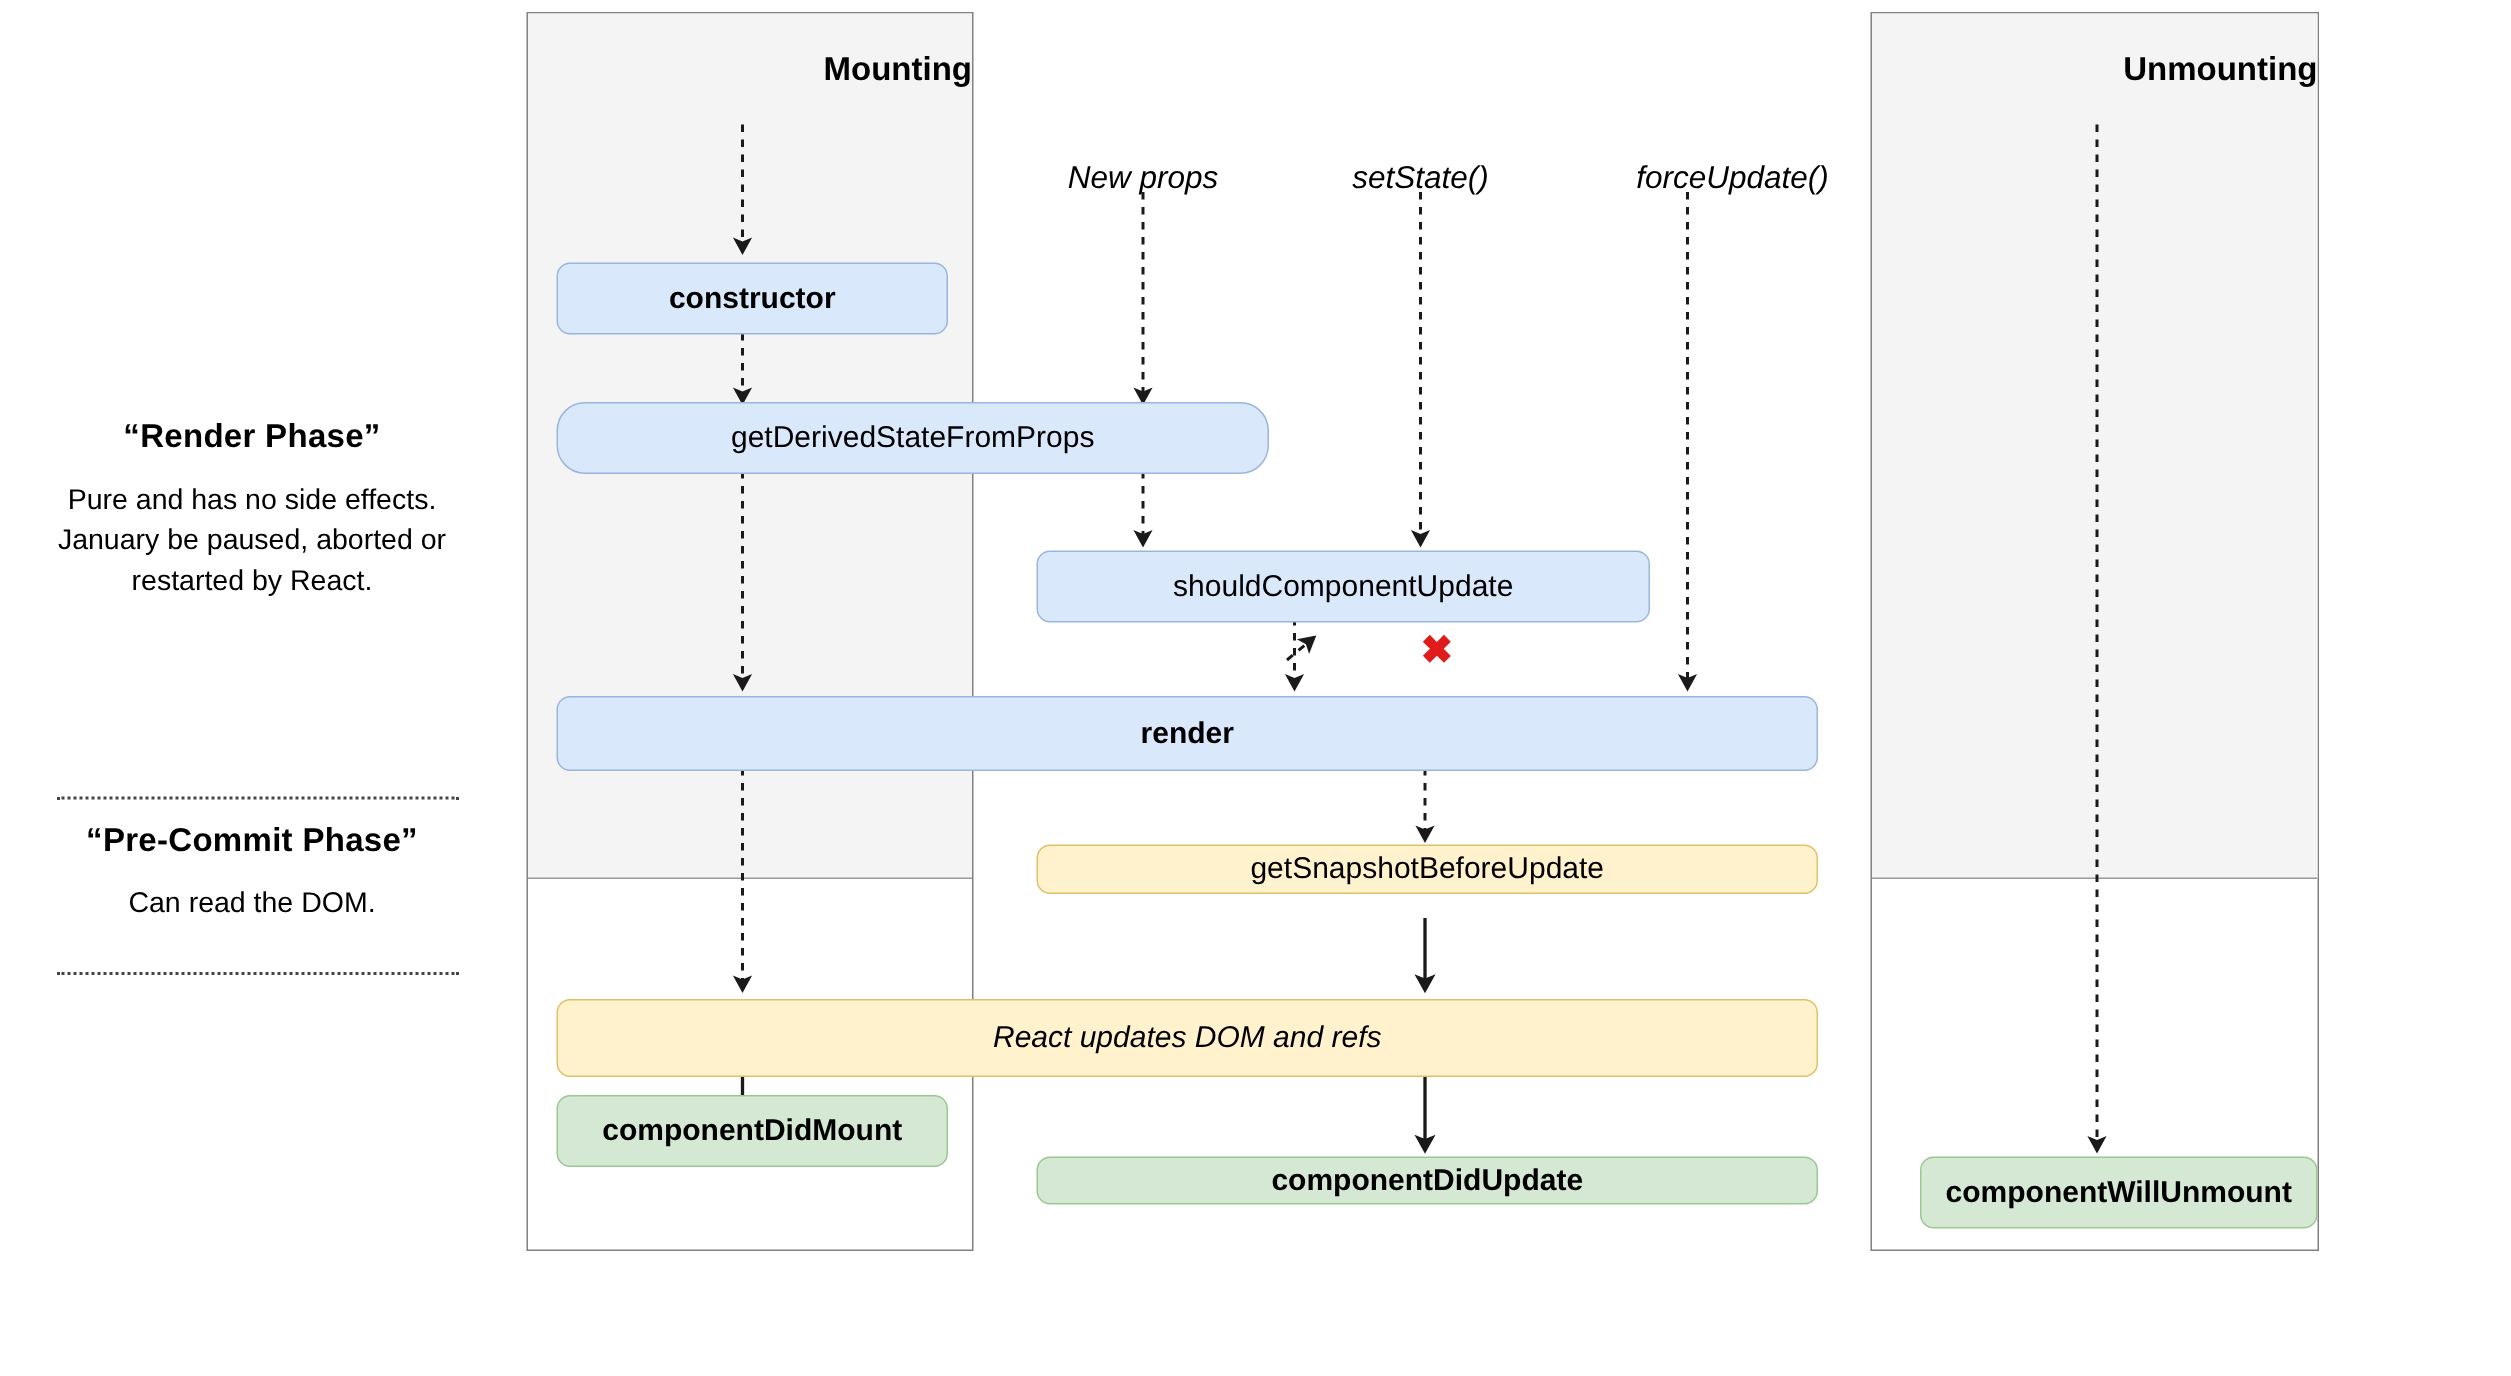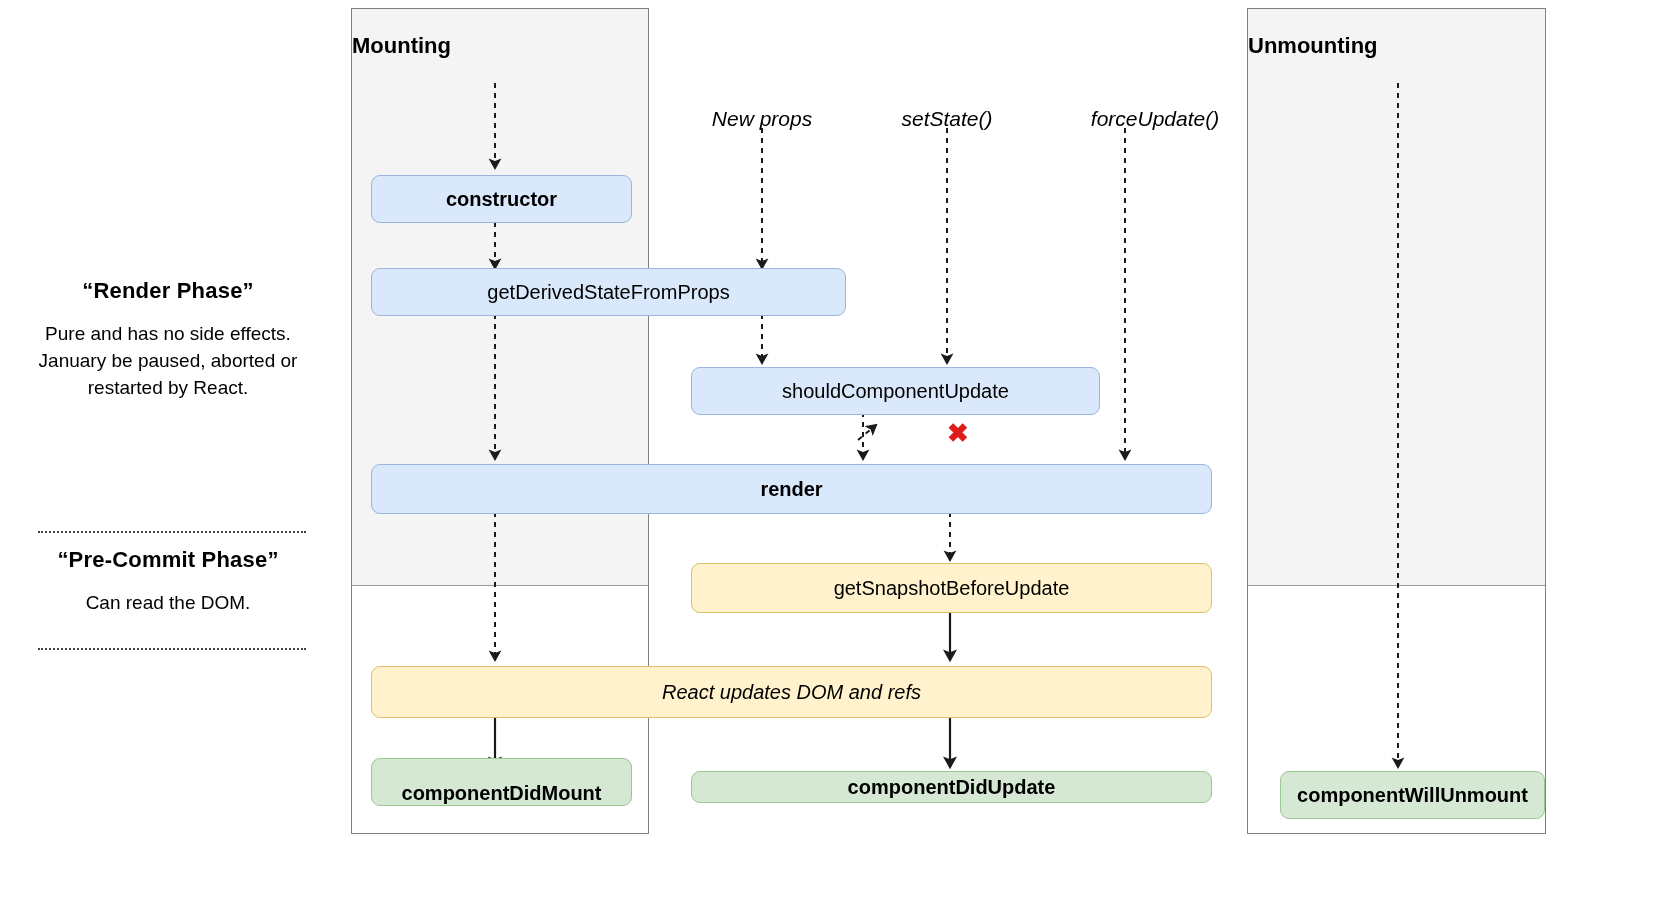--- a/index.html
+++ b/index.html
@@ -61,21 +61,21 @@
     right: 0;
     background: #f4f4f4;
     border-bottom: 1.4px solid #9a9a9a;
     box-sizing: border-box;
   }
   .lane-title {
     position: absolute;
     top: 24px;
     left: 0;
     right: 0;
-    text-align: left;
+    text-align: right;
     font-size: 22px;
     font-weight: bold;
   }
 
   
   .trigger {
     position: absolute;
     font-size: 21px;
     font-style: italic;
     white-space: nowrap;
@@ -207,43 +207,43 @@
       <line x1="495" y1="718" x2="495" y2="767"></line>
 
       <line x1="950" y1="718" x2="950" y2="767"></line>
     </g>
   </svg>
 
   <div class="node blue bold" style="left:371px; top:175px; width:261px; height:48px;">
     <span>constructor</span>
   </div>
 
-  <div class="node blue" style="left:371px; top:268px; width:475px; height:48px;">
+  <div class="node blue" style="left:371px; top:268px; width:475px; height:48px;border-radius:19px;">
     <span>getDerivedStateFromProps</span>
   </div>
 
   <div class="node blue" style="left:691px; top:367px; width:409px; height:48px;">
     <span>shouldComponentUpdate</span>
   </div>
 
   <span class="xmark" style="left:947px; top:420px;">✖</span>
 
   <div class="node blue bold" style="left:371px; top:464px; width:841px; height:50px;">
     <span>render</span>
   </div>
 
-  <div class="node yellow" style="left:691px; top:563px; width:521px; height:50px;">
+  <div class="node yellow" style="left:691px; top:563px; width:521px; height:33px;">
     <span>getSnapshotBeforeUpdate</span>
   </div>
 
   <div class="node yellow italic" style="left:371px; top:666px; width:841px; height:52px;">
     <span>React updates DOM and refs</span>
   </div>
 
-  <div class="node green bold" style="left:371px; top:758px; width:261px; height:48px;align-items:flex-end;">
+  <div class="node green bold" style="left:371px; top:730px; width:261px; height:48px;">
     <span>componentDidMount</span>
   </div>
 
   <div class="node green bold" style="left:691px; top:771px; width:521px; height:32px;">
     <span>componentDidUpdate</span>
   </div>
 
   <div class="node green bold" style="left:1280px; top:771px; width:265px; height:48px;">
     <span>componentWillUnmount</span>
   </div>

